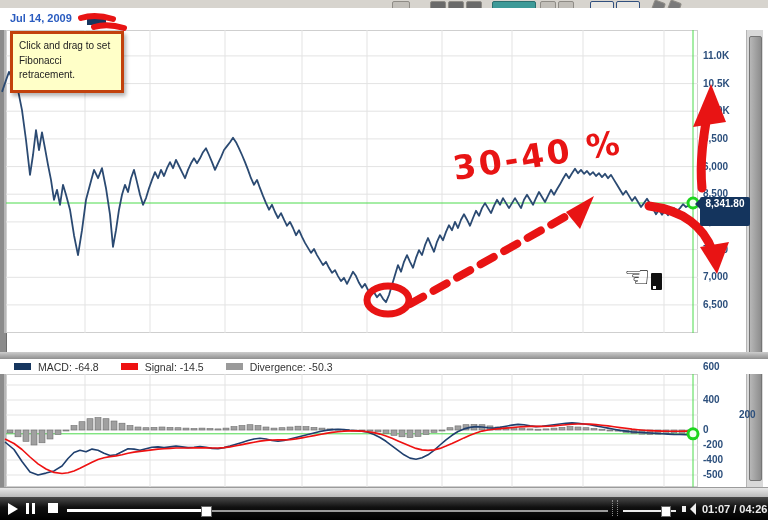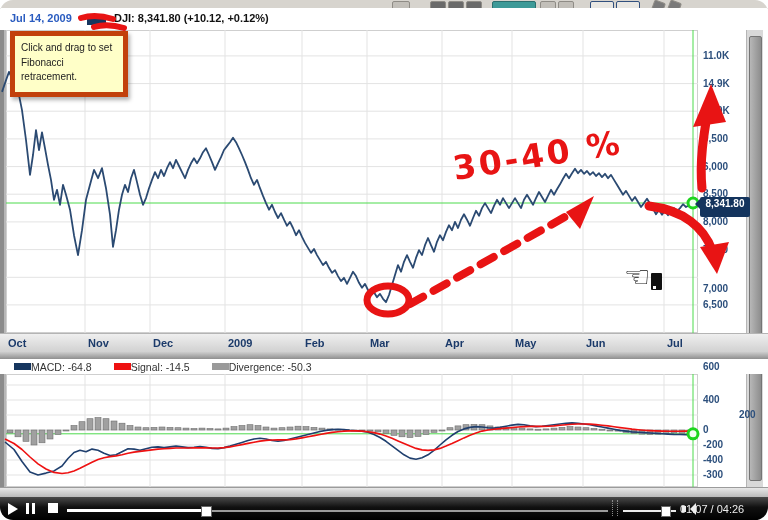--- a/index.html
+++ b/index.html
@@ -1,17 +1,17 @@
 <!DOCTYPE html>
 <html><head>
 <meta charset="utf-8">
 <style>
   html,body{margin:0;padding:0;background:#fff;}
   .stage{position:relative;width:768px;height:520px;overflow:hidden;background:#fff;
-         font-family:"Liberation Sans",sans-serif;border-radius:13px;}
+         font-family:"Liberation Sans",sans-serif;}
   .abs{position:absolute;}
   
   .topbar{left:0;top:0;width:768px;height:8px;background:#d7d4ce;border-bottom:1px solid #bdbab4;overflow:hidden;z-index:1;}
   .tb-ic{position:absolute;top:1px;height:12px;background:#c2bfb9;border:1px solid #8f8c86;border-radius:2px;}
   .tb-teal{background:#3d9a98;border-color:#2b6f6e;}
   .tb-out{background:#e9e7e2;border:1px solid #31507e;}
   
   .header{left:0;top:8px;width:768px;height:22px;background:#fff;z-index:2;}
   .hdr-date{position:absolute;left:10px;top:4px;font-size:11px;font-weight:bold;color:#2a5cc0;}
   .hdr-swatch{position:absolute;left:87px;top:9px;width:19px;height:8px;background:#16365f;}
@@ -23,32 +23,32 @@
   .scrollbar{left:746px;top:30px;width:16px;height:457px;background:#d9d9d9;border-left:1px solid #b5b5b5;z-index:1;}
   .sb-thumb{position:absolute;left:2px;top:6px;width:11px;height:443px;background:linear-gradient(90deg,#b7b7b7,#8d8d8d);border:1px solid #757575;border-radius:2px;}
   .plot-main{left:6px;top:30px;width:692px;height:303px;background:#fff;border:1px solid #cfcfcf;box-sizing:border-box;z-index:1;}
   .plot-macd{left:6px;top:374px;width:692px;height:113px;background:#fff;border:1px solid #cfcfcf;box-sizing:border-box;z-index:1;}
   
   .xstrip{left:0;top:333px;width:768px;height:19px;background:linear-gradient(#efefef,#cfcfcf);border-top:1px solid #b4b4b4;border-bottom:1px solid #9e9e9e;z-index:2;}
   .xlab{position:absolute;top:3px;font-size:11px;font-weight:bold;color:#1b3a6a;}
   .splitter{left:0;top:352px;width:768px;height:7px;background:linear-gradient(#cdcdcd,#8f8f8f);border-bottom:1px solid #7a7a7a;z-index:2;}
   
   .mlegend{left:0;top:359px;width:768px;height:15px;background:#fff;display:flex;align-items:center;gap:22px;padding-left:14px;box-sizing:border-box;z-index:2;}
-  .leg-item{display:flex;align-items:center;font-size:10.5px;color:#333;}
+  .leg-item{display:flex;align-items:center;gap:7px;font-size:10.5px;color:#333;}
   .mleg{width:17px;height:7px;background:#999;}
   
   .labels{left:0;top:0;width:752px;height:497px;z-index:2;pointer-events:none;}
   .ylab{position:absolute;left:703px;font-size:10px;font-weight:bold;color:#2c4f7c;}
   
   #chart-svg{position:absolute;left:0;top:0;z-index:3;pointer-events:none;}
   
-  .tooltip{left:10px;top:31px;width:96px;background:#ffffc8;border:5px solid #c2410c;padding:5px 6px 7px 6px;
+  .tooltip{left:10px;top:31px;width:96px;background:#ffffc8;border:3px solid #c2410c;padding:5px 6px 7px 6px;
            font-size:10px;color:#222;line-height:1.45;box-shadow:2px 3px 4px rgba(0,0,0,.3);z-index:6;}
   
-  .price-tag{left:700px;top:197px;width:50px;height:20px;background:#14345d;color:#fff;font-size:10px;font-weight:bold;
+  .price-tag{left:700px;top:197px;width:50px;height:29px;background:#14345d;color:#fff;font-size:10px;font-weight:bold;
              text-align:center;line-height:13px;border-radius:2px;z-index:5;}
   .price-tag:before{content:"";position:absolute;left:-5px;top:2px;border:5px solid transparent;border-right:5px solid #14345d;border-left:none;}
   
   .hand{left:624px;top:262px;font-family:"DejaVu Sans",sans-serif;font-size:30px;color:#111;z-index:4;line-height:1;}
   .hand-sleeve{left:651px;top:273px;width:11px;height:17px;background:#111;border-radius:1px;z-index:4;}
   .hand-dot{left:653px;top:286px;width:3px;height:3px;background:#fff;z-index:5;}
   
   .bottom-band{left:0;top:487px;width:768px;height:10px;background:linear-gradient(#e8e8e8,#b5b5b5);border-top:1px solid #9b9b9b;z-index:2;}
   .player{left:0;top:497px;width:768px;height:23px;background:linear-gradient(#4a4a4a,#101010 45%,#000);z-index:7;}
   .btn-play{position:absolute;left:8px;top:6px;width:0;height:0;border-top:6px solid transparent;border-bottom:6px solid transparent;border-left:10px solid #fff;}
@@ -57,21 +57,21 @@
   .btn-stop{position:absolute;left:48px;top:6px;width:10px;height:10px;background:#fff;}
   .track{position:absolute;left:67px;top:510px;width:541px;height:2px;background:#9a9a9a;z-index:8;}
   .track-played{position:absolute;left:0;top:-1px;width:138px;height:3px;background:#fff;}
   .track-thumb{position:absolute;left:134px;top:-4px;width:9px;height:9px;background:#fff;border:1px solid #666;}
   .sep-dots{position:absolute;left:612px;top:500px;width:4px;height:16px;border-left:1px dotted #8a8a8a;border-right:1px dotted #8a8a8a;z-index:8;}
   .vol-track{position:absolute;left:623px;top:510px;width:53px;height:2px;background:#e9e9e9;z-index:8;}
   .vol-thumb{position:absolute;left:38px;top:-4px;width:8px;height:9px;background:#fff;border:1px solid #666;}
   .spk{position:absolute;left:682px;top:503px;width:14px;height:12px;z-index:8;}
   .spk .box{position:absolute;left:0;top:3px;width:4px;height:6px;background:#eee;}
   .spk .cone{position:absolute;left:2px;top:0;width:0;height:0;border:6px solid transparent;border-right:6px solid #eee;}
-  .time{position:absolute;left:680px;top:503px;font-size:11px;font-weight:normal;color:#ececec;z-index:8;}
+  .time{position:absolute;left:702px;top:503px;font-size:11px;font-weight:bold;color:#ececec;z-index:8;}
 </style>
 </head>
 <body>
 
 <div class="stage">
 
   <div class="abs topbar">
     <div class="tb-ic" style="left:392px;width:16px;"></div>
     <div class="tb-ic" style="left:430px;width:14px;background:#6a6a6a;"></div>
     <div class="tb-ic" style="left:448px;width:14px;background:#6a6a6a;"></div>
@@ -81,78 +81,65 @@
     <div class="tb-ic" style="left:558px;width:14px;"></div>
     <div class="tb-ic tb-out" style="left:590px;width:22px;"></div>
     <div class="tb-ic tb-out" style="left:616px;width:22px;"></div>
     <div class="tb-ic" style="left:652px;width:10px;transform:rotate(20deg);background:#7a7a7a;"></div>
     <div class="tb-ic" style="left:668px;width:10px;transform:rotate(20deg);background:#7a7a7a;"></div>
   </div>
 
   <div class="abs header">
     <span class="hdr-date">Jul 14, 2009</span>
     <span class="hdr-swatch" style="background: rgb(22, 54, 95);"></span>
-    <span class="hdr-quote">DJI: 8,341.80 (+10.12, +0.12%)</span>
   </div>
 
   <div class="abs left-edge"></div>
   <div class="abs gutter"></div>
   <div class="abs scrollbar">
     <div class="sb-thumb"></div>
   </div>
   <div class="abs plot-main"></div>
   <div class="abs plot-macd"></div>
 
-  <div class="abs xstrip" id="xaxis">
-      <div class="xlab" style="left: 8px;">Oct</div>
-      <div class="xlab" style="left: 88px;">Nov</div>
-      <div class="xlab" style="left: 153px;">Dec</div>
-      <div class="xlab" style="left: 228px;">2009</div>
-      <div class="xlab" style="left: 305px;">Feb</div>
-      <div class="xlab" style="left: 370px;">Mar</div>
-      <div class="xlab" style="left: 445px;">Apr</div>
-      <div class="xlab" style="left: 515px;">May</div>
-      <div class="xlab" style="left: 586px;">Jun</div>
-      <div class="xlab" style="left: 667px;">Jul</div>
-    </div>
   <div class="abs splitter"></div>
 
   <div class="abs mlegend">
     <span class="leg-item">
       <span class="mleg" style="background: rgb(22, 54, 95);"></span>
       <span>MACD: -64.8</span>
     </span>
     <span class="leg-item">
       <span class="mleg" style="background: rgb(238, 17, 17);"></span>
       <span>Signal: -14.5</span>
     </span>
     <span class="leg-item">
       <span class="mleg" style="background: rgb(154, 154, 154);"></span>
       <span>Divergence: -50.3</span>
     </span>
   </div>
 
   <div class="abs labels" id="labels">
       <div class="ylab" style="top: 49.9px;">11.0K</div>
-      <div class="ylab" style="top: 77.6px;">14.9K</div>
+      <div class="ylab" style="top: 77.6px;">10.5K</div>
       <div class="ylab" style="top: 105.2px;">10.0K</div>
       <div class="ylab" style="top: 132.9px;">9,500</div>
       <div class="ylab" style="top: 160.6px;">6,000</div>
       <div class="ylab" style="top: 188.2px;">8,500</div>
       <div class="ylab" style="top: 215.9px;">8,000</div>
       <div class="ylab" style="top: 243.6px;">7,500</div>
-      <div class="ylab" style="top: 271.3px; margin-top: 12px;">7,000</div>
+      <div class="ylab" style="top: 271.3px;">7,000</div>
       <div class="ylab" style="top: 298.9px;">6,500</div>
       <div class="ylab" style="top: 361px;">600</div>
       <div class="ylab" style="top: 394px;">400</div>
       <div class="ylab" style="top: 409px; margin-left: 36px;">200</div>
       <div class="ylab" style="top: 424px;">0</div>
       <div class="ylab" style="top: 439px; text-align: center;">-200</div>
       <div class="ylab" style="top: 454px;">-400</div>
-      <div class="ylab" style="top: 469px;">-300</div>
+      <div class="ylab" style="top: 469px;">-500</div>
     </div>
 
   <svg id="chart-svg" width="768" height="497">
       <line x1="5" y1="30" x2="5" y2="333" stroke="#e3e3e3"></line>
       <line x1="5" y1="374" x2="5" y2="487" stroke="#e3e3e3"></line>
       <line x1="85" y1="30" x2="85" y2="333" stroke="#e3e3e3"></line>
       <line x1="85" y1="374" x2="85" y2="487" stroke="#e3e3e3"></line>
       <line x1="150" y1="30" x2="150" y2="333" stroke="#e3e3e3"></line>
       <line x1="150" y1="374" x2="150" y2="487" stroke="#e3e3e3"></line>
       <line x1="225" y1="30" x2="225" y2="333" stroke="#e3e3e3"></line>

